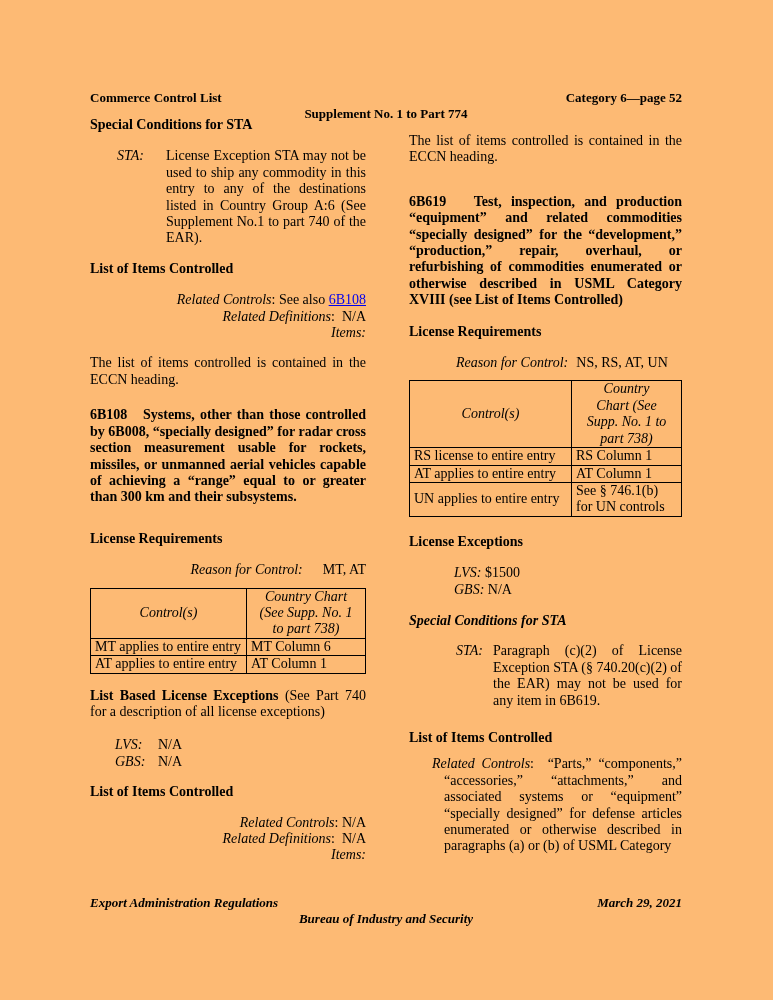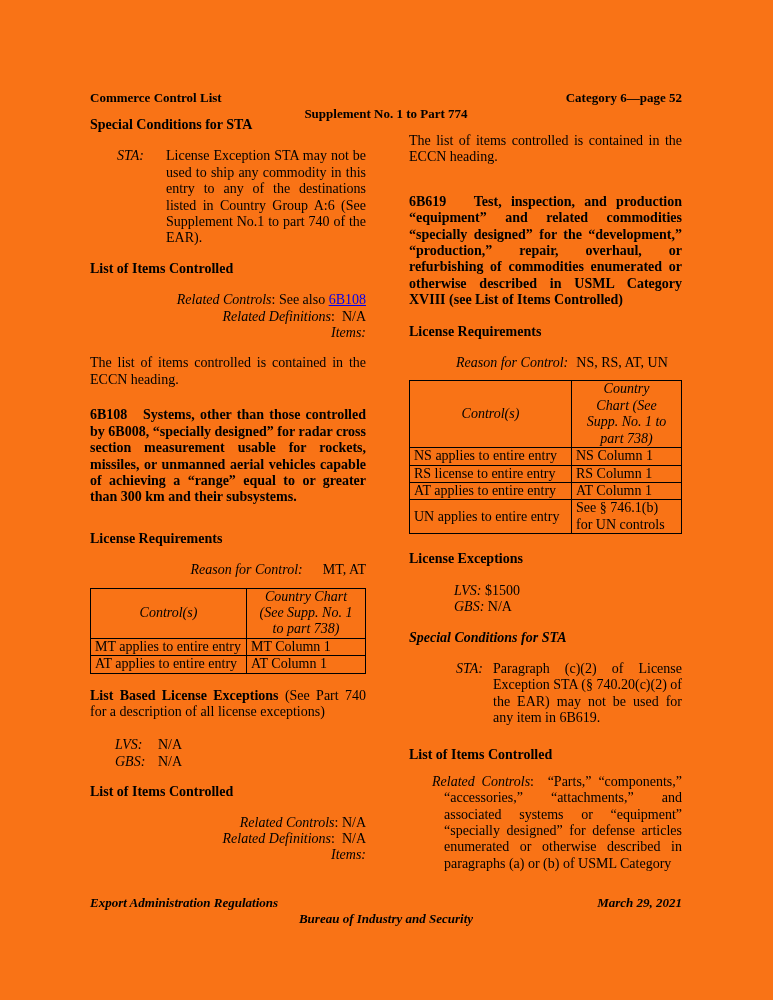--- a/index.html
+++ b/index.html
@@ -3,21 +3,21 @@
 <meta charset="utf-8">
 <style>
   * { box-sizing: border-box; }
   html, body { margin: 0; padding: 0; }
   body {
     width: 773px; height: 1000px;
     background: #ffffff;
     color: #000000;
     font-family: "Liberation Serif", serif;
   }
-  .page { position: relative; width: 773px; height: 1000px; background: #f97316; overflow: hidden; }
+  .page { position: relative; width: 773px; height: 1000px; background: #fdba74; overflow: hidden; }
 
   .row3 { position: absolute; left: 90px; width: 592px; height: 16px; font-weight: bold; font-size: 13px; line-height: 15px; }
   .row3 .c-left   { position: absolute; left: 0; }
   .row3 .c-center { position: absolute; left: 0; right: 0; text-align: center; margin-top: 16px; }
   .row3 .c-right  { position: absolute; right: 0; }
   .pageheader { top: 90px; }
   .pagefooter { top: 895px; font-style: italic; }
 
   .col { position: absolute; font-size: 14px; line-height: 16.4px; }
   .col-left  { left: 90px;  top: 117px; width: 276px; }
@@ -104,21 +104,21 @@
         </colgroup>
       <tbody>
           <tr>
         <td class="hd">Control(s)</td>
         <td class="hd">Country Chart
 (See Supp. No. 1
 to part 738)</td>
       </tr>
       <tr>
         <td>MT applies to entire entry</td>
-        <td>MT Column 1</td>
+        <td>MT Column 6</td>
       </tr>
       <tr>
         <td>AT applies to entire entry</td>
         <td>AT Column 1</td>
       </tr>
     </tbody>
       </table>
 
     <div class="just mt14"><span class="h">List Based License Exceptions</span><span> (See Part 740 for a description of all license exceptions)</span></div>
 
@@ -160,24 +160,20 @@
         </colgroup>
       <tbody>
           <tr>
         <td class="hd">Control(s)</td>
         <td class="hd">Country
 Chart (See
 Supp. No. 1 to
 part 738)</td>
       </tr>
       <tr>
-        <td>NS applies to entire entry</td>
-        <td>NS Column 1</td>
-      </tr>
-      <tr>
         <td>RS license to entire entry</td>
         <td>RS Column 1</td>
       </tr>
       <tr>
         <td>AT applies to entire entry</td>
         <td>AT Column 1</td>
       </tr>
       <tr>
         <td>UN applies to entire entry</td>
         <td>See § 746.1(b) for UN controls</td>

